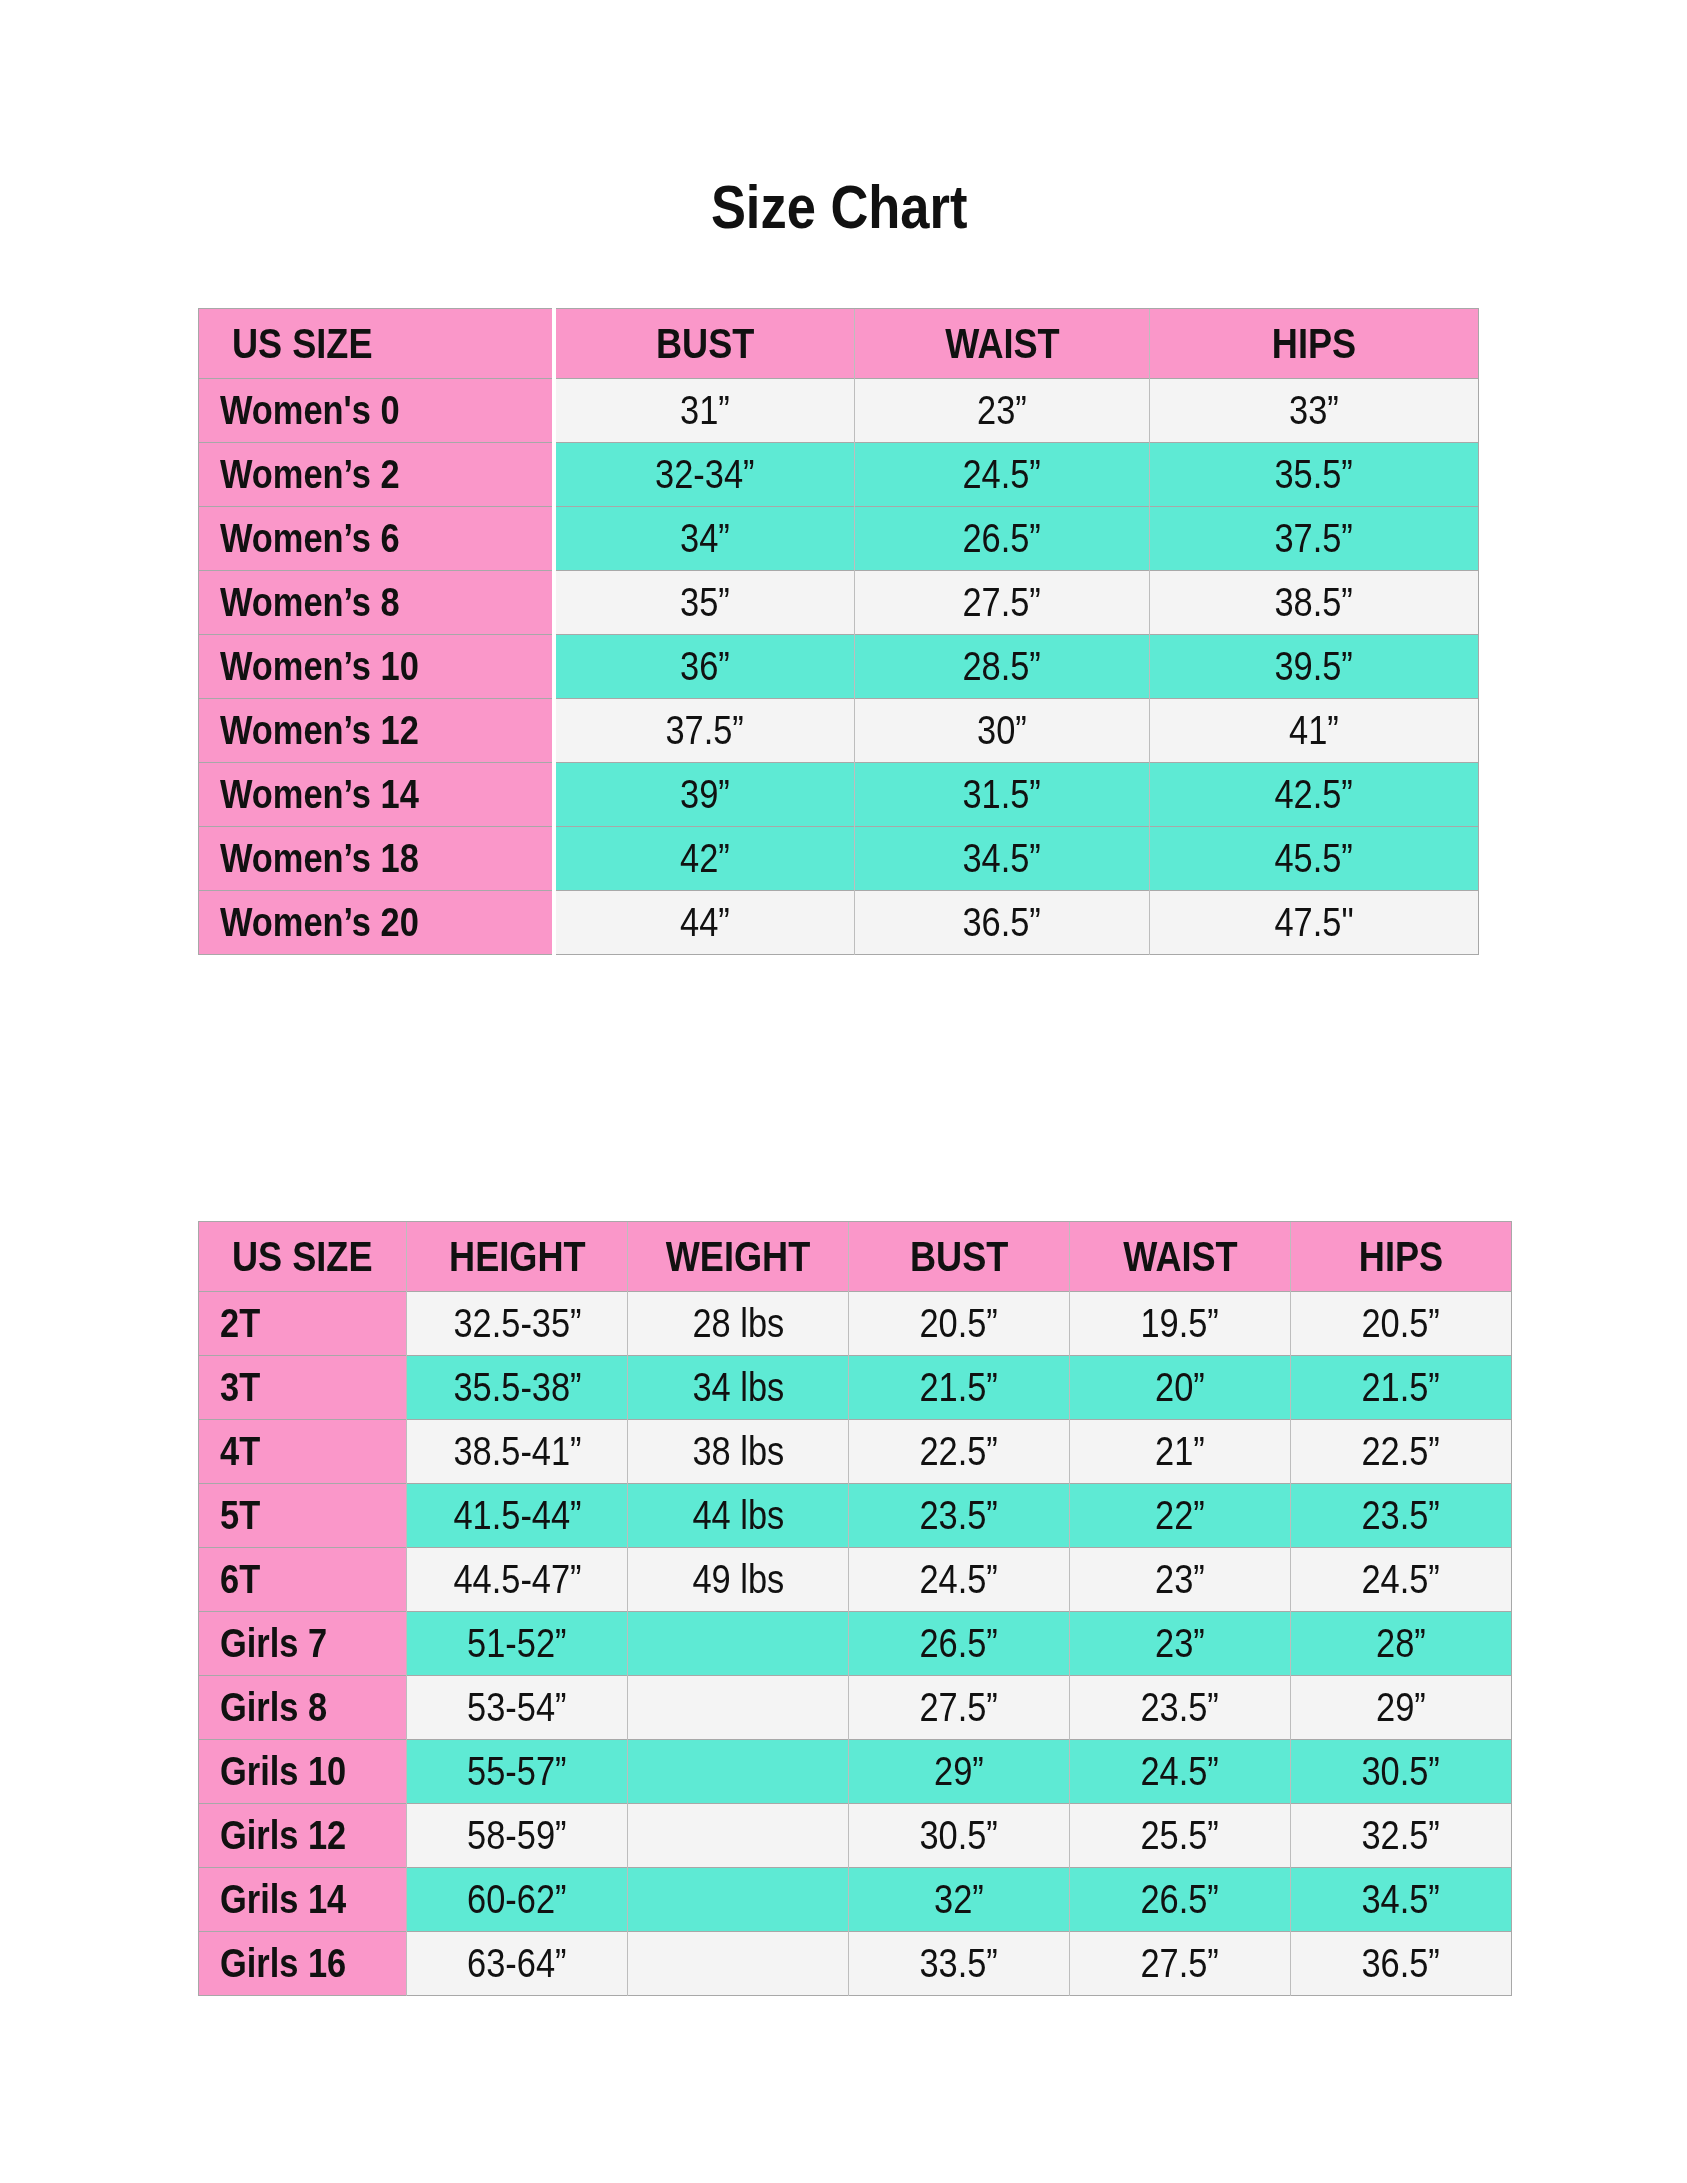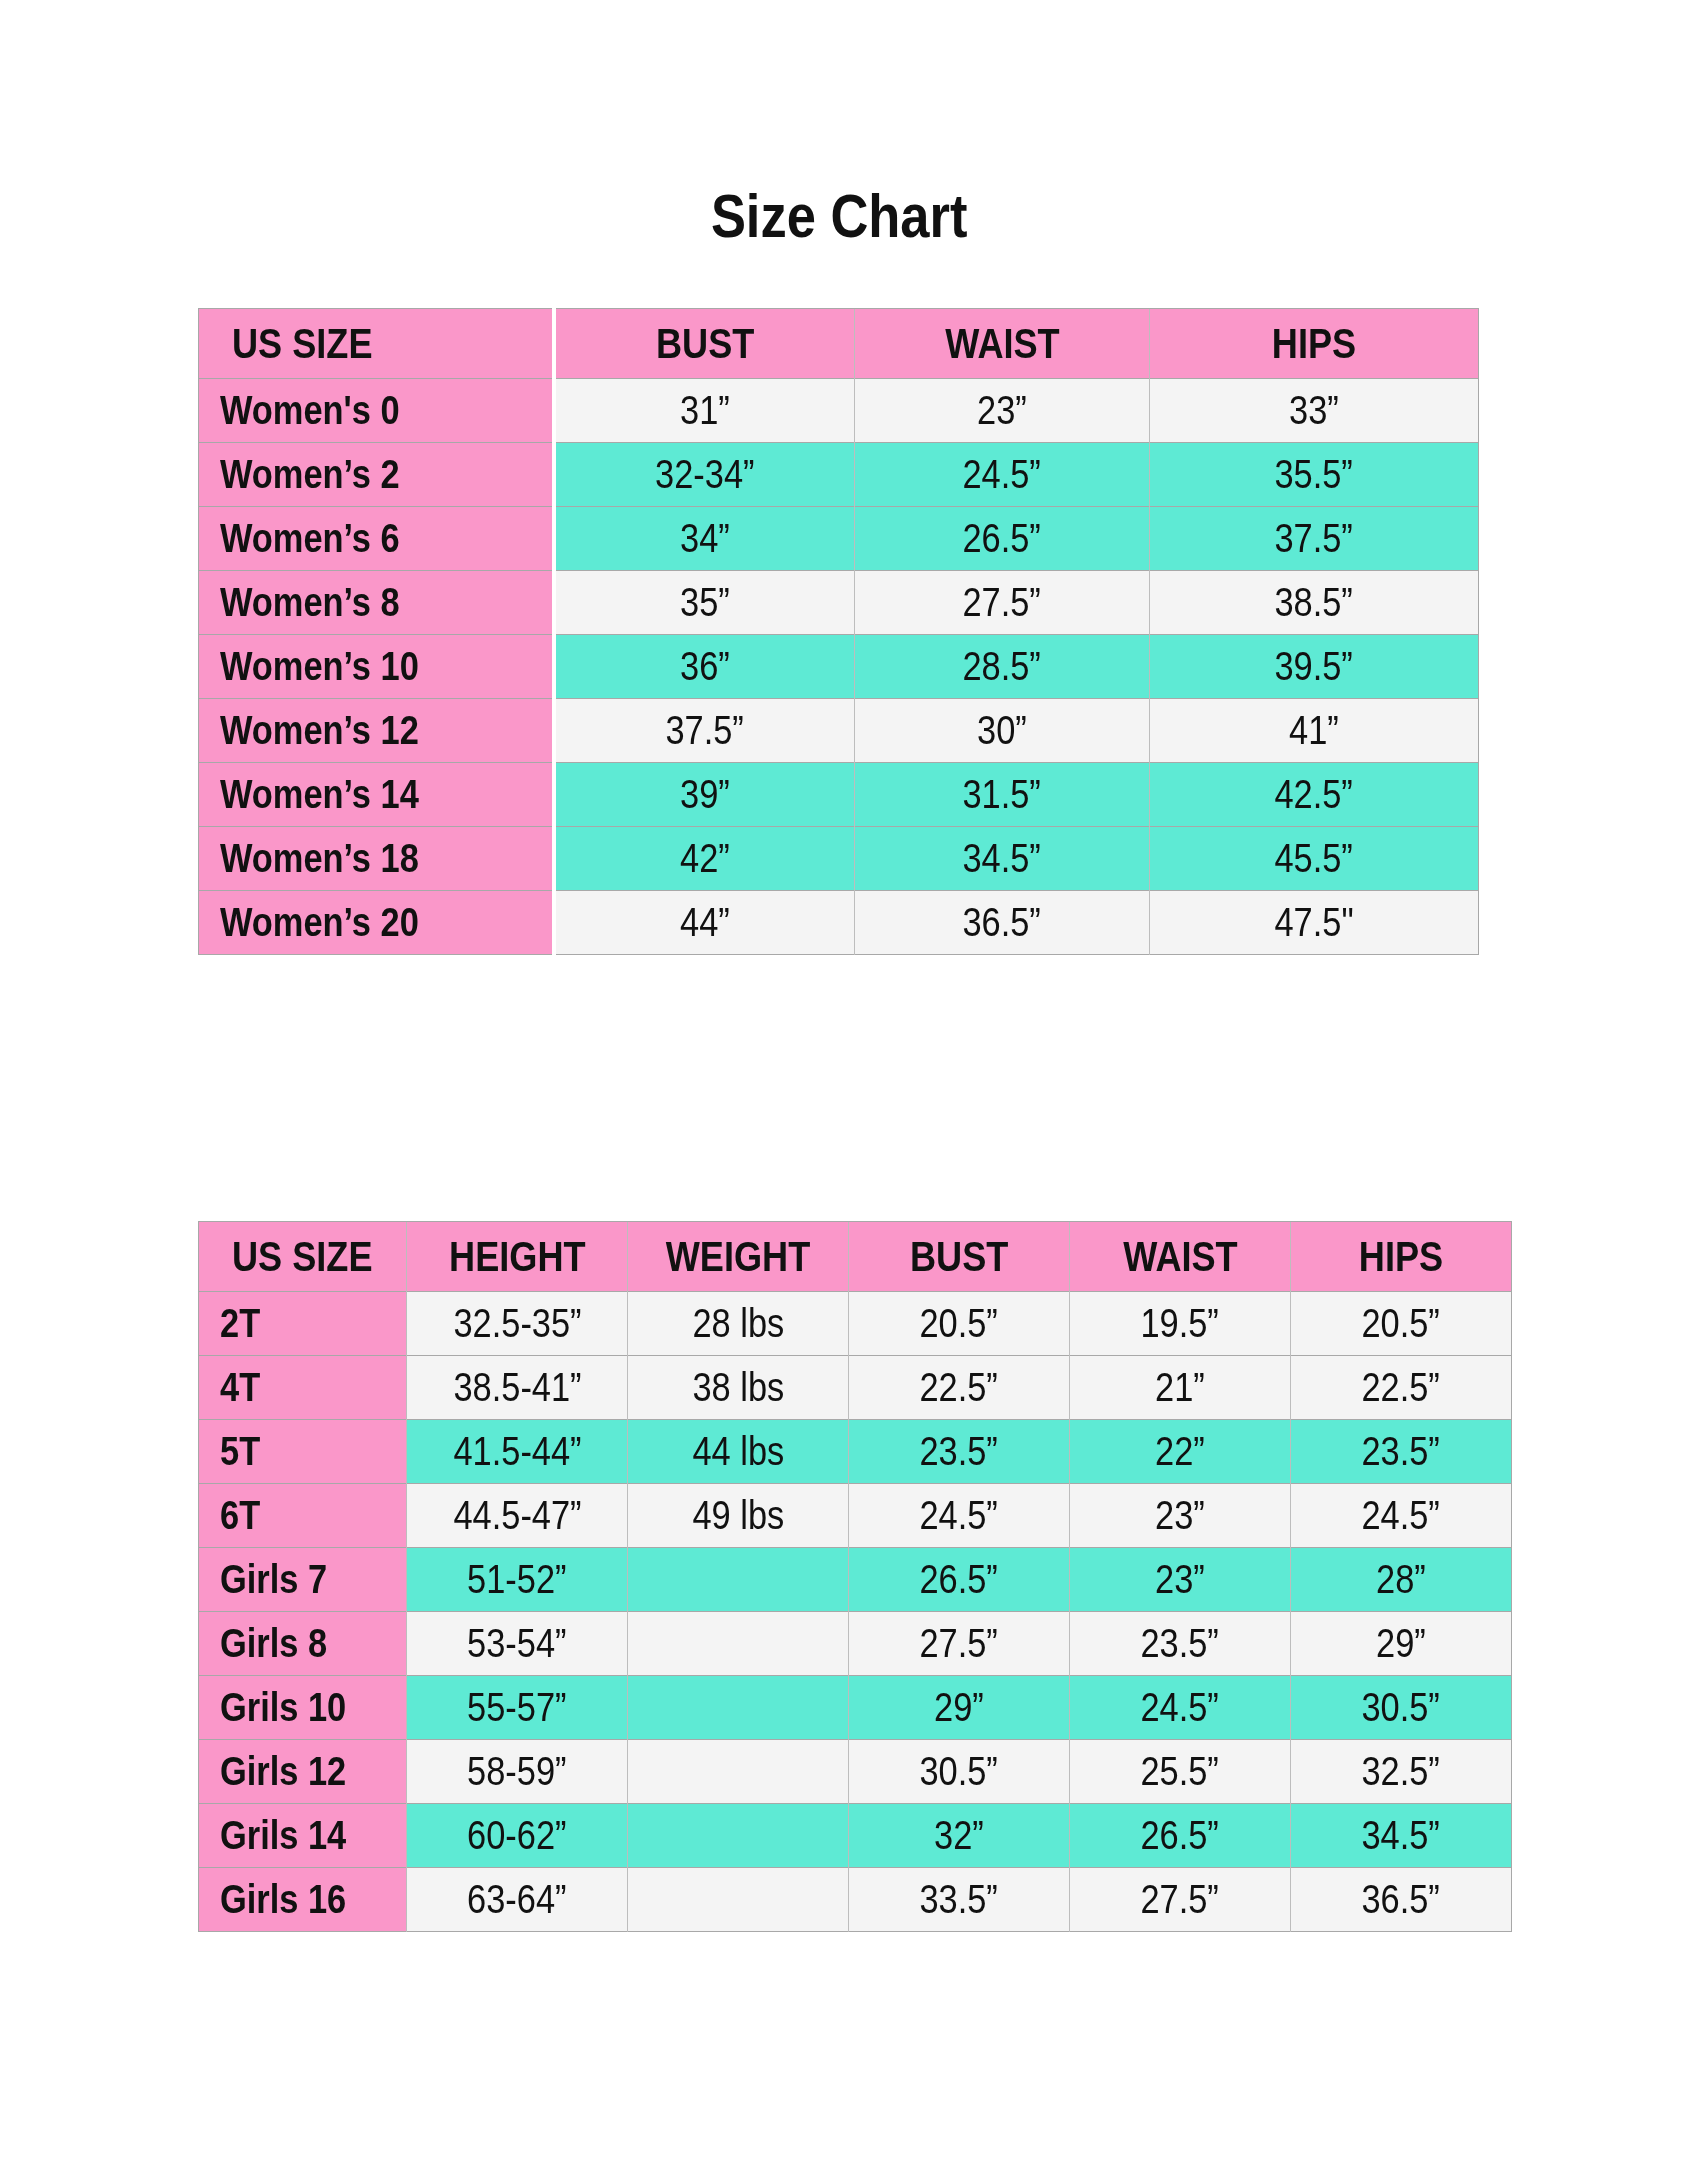--- a/index.html
+++ b/index.html
@@ -19,21 +19,21 @@
     color:var(--text);
     position:relative;
   }
   .page{position:absolute;inset:0;overflow:hidden;}
 
   
   .cx{display:inline-block;transform:scaleX(0.86);transform-origin:50% 50%;white-space:nowrap;}
   .cxl{transform-origin:0 50%;}
 
   .title{
-    position:absolute;left:198px;top:186px;width:1283px;
+    position:absolute;left:198px;top:177px;width:1283px;
     text-align:center;font-size:61px;font-weight:bold;line-height:1;
     letter-spacing:0px;
   }
 
   table{
     border-collapse:collapse;table-layout:fixed;
     position:absolute;background:#fff;
     border:1.3px solid var(--row-line);
   }
   #women-table{left:198px;top:308px;width:1280px;}
@@ -169,20 +169,28 @@
       </thead>
     <tbody>
         <tr class="stripe">
           <th class="rowlabel"><span class="cx cxl">2T</span></th>
           <td><span class="cx">32.5-35”</span></td>
           <td><span class="cx">28 lbs</span></td>
           <td><span class="cx">20.5”</span></td>
           <td><span class="cx">19.5”</span></td>
           <td><span class="cx">20.5”</span></td>
         </tr>
+        <tr class="plain">
+          <th class="rowlabel"><span class="cx cxl">3T</span></th>
+          <td><span class="cx">35.5-38”</span></td>
+          <td><span class="cx">34 lbs</span></td>
+          <td><span class="cx">21.5”</span></td>
+          <td><span class="cx">20”</span></td>
+          <td><span class="cx">21.5”</span></td>
+        </tr>
         <tr class="stripe">
           <th class="rowlabel"><span class="cx cxl">4T</span></th>
           <td><span class="cx">38.5-41”</span></td>
           <td><span class="cx">38 lbs</span></td>
           <td><span class="cx">22.5”</span></td>
           <td><span class="cx">21”</span></td>
           <td><span class="cx">22.5”</span></td>
         </tr>
         <tr class="plain">
           <th class="rowlabel"><span class="cx cxl">5T</span></th>

